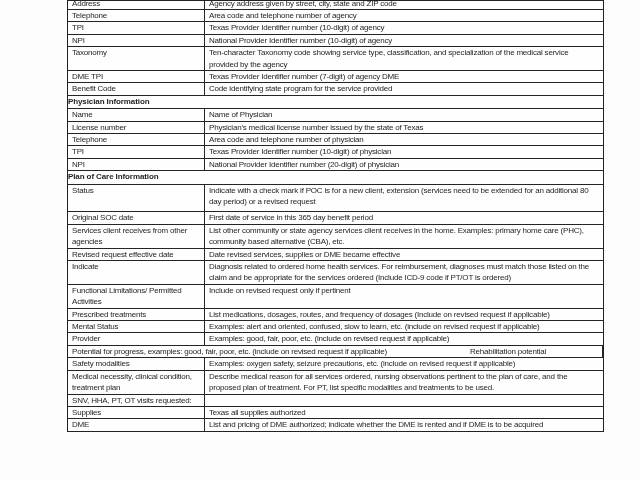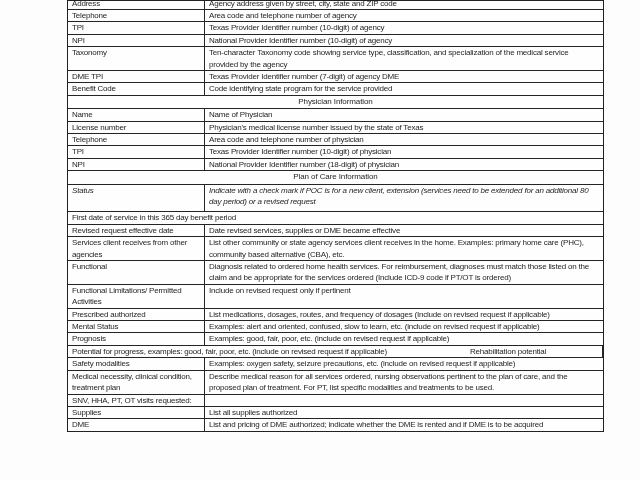--- a/index.html
+++ b/index.html
@@ -50,29 +50,29 @@
     width: 137px;
     flex: none;
     border-right: 1px solid #242424;
   }
   .cell.desc {
     flex: 1 1 auto;
     min-width: 0;
   }
   .hcell {
     flex: 1 1 auto;
-    text-align: center;
-    font-weight: normal;
+    text-align: left;
+    font-weight: bold;
     font-size: 8px;
     line-height: 12.4px;
     letter-spacing: -0.1px;
   }
   .r:not(.header) .hcell { display: none; }
   
-  .r.tall .cell { padding-bottom: 4px; font-style: italic; }
+  .r.tall .cell { padding-bottom: 4px; }
 </style>
 </head>
 <body>
 
 <div class="page">
   <div class="tbl">
 
       <div class="r">
         <div class="cell label">
           <span>Address</span>
@@ -143,79 +143,80 @@
       </div>
 
       <div class="r">
         <div class="cell label"><span>TPI</span></div>
         <div class="cell desc"><span>Texas Provider Identifier number (10-digit) of physician</span></div>
 
       </div>
 
       <div class="r">
         <div class="cell label"><span>NPI</span></div>
-        <div class="cell desc"><span>National Provider Identifier number (18-digit) of physician</span></div>
+        <div class="cell desc"><span>National Provider Identifier number (20-digit) of physician</span></div>
 
       </div>
 
       <div class="r header">
 
         <div class="hcell"><span>Plan of Care Information</span></div>
       </div>
 
       <div class="r tall">
         <div class="cell label"><span>Status</span></div>
         <div class="cell desc"><span>Indicate with a check mark if POC is for a new client, extension (services need to be extended for an additional 80 day period) or a revised request</span></div>
 
       </div>
 
       <div class="r">
+        <div class="cell label"><span>Original SOC date</span></div>
         <div class="cell desc"><span>First date of service in this 365 day benefit period</span></div>
+
+      </div>
+
+      <div class="r">
+        <div class="cell label"><span>Services client receives from other agencies</span></div>
+        <div class="cell desc"><span>List other community or state agency services client receives in the home. Examples: primary home care (PHC), community based alternative (CBA), etc.</span></div>
 
       </div>
 
       <div class="r">
         <div class="cell label"><span>Revised request effective date</span></div>
         <div class="cell desc"><span>Date revised services, supplies or DME became effective</span></div>
 
       </div>
 
       <div class="r">
-        <div class="cell label"><span>Services client receives from other agencies</span></div>
-        <div class="cell desc"><span>List other community or state agency services client receives in the home. Examples: primary home care (PHC), community based alternative (CBA), etc.</span></div>
-
-      </div>
-
-      <div class="r">
-        <div class="cell label"><span>Functional</span></div>
+        <div class="cell label"><span>Indicate</span></div>
         <div class="cell desc"><span>Diagnosis related to ordered home health services. For reimbursement, diagnoses must match those listed on the claim and be appropriate for the services ordered (Include ICD-9 code if PT/OT is ordered)</span></div>
 
       </div>
 
       <div class="r">
         <div class="cell label"><span>Functional Limitations/ Permitted Activities</span></div>
         <div class="cell desc"><span>Include on revised request only if pertinent</span></div>
 
       </div>
 
       <div class="r">
-        <div class="cell label"><span>Prescribed authorized</span></div>
+        <div class="cell label"><span>Prescribed treatments</span></div>
         <div class="cell desc"><span>List medications, dosages, routes, and frequency of dosages (Include on revised request if applicable)</span></div>
 
       </div>
 
 
       <div class="r">
         <div class="cell label"><span>Mental Status</span></div>
         <div class="cell desc"><span>Examples: alert and oriented, confused, slow to learn, etc. (include on revised request if applicable)</span></div>
 
       </div>
 
       <div class="r">
-        <div class="cell label"><span>Prognosis</span></div>
+        <div class="cell label"><span>Provider</span></div>
         <div class="cell desc"><span>Examples: good, fair, poor, etc. (include on revised request if applicable)</span></div>
 
       </div>
 
       <div class="r">
         <div class="cell desc"><span>Potential for progress, examples: good, fair, poor, etc. (include on revised request if applicable)</span></div>
         <div class="cell label"><span>Rehabilitation potential</span></div>
 
       </div>
 
@@ -231,21 +232,21 @@
 
       </div>
 
       <div class="r">
         <div class="cell label"><span>SNV, HHA, PT, OT visits requested:</span></div>
 
       </div>
 
       <div class="r">
         <div class="cell label"><span>Supplies</span></div>
-        <div class="cell desc"><span>List all supplies authorized</span></div>
+        <div class="cell desc"><span>Texas all supplies authorized</span></div>
 
       </div>
 
       <div class="r">
         <div class="cell label"><span>DME</span></div>
         <div class="cell desc"><span>List and pricing of DME authorized; indicate whether the DME is rented and if DME is to be acquired</span></div>
 
       </div>
     </div>
 </div>

